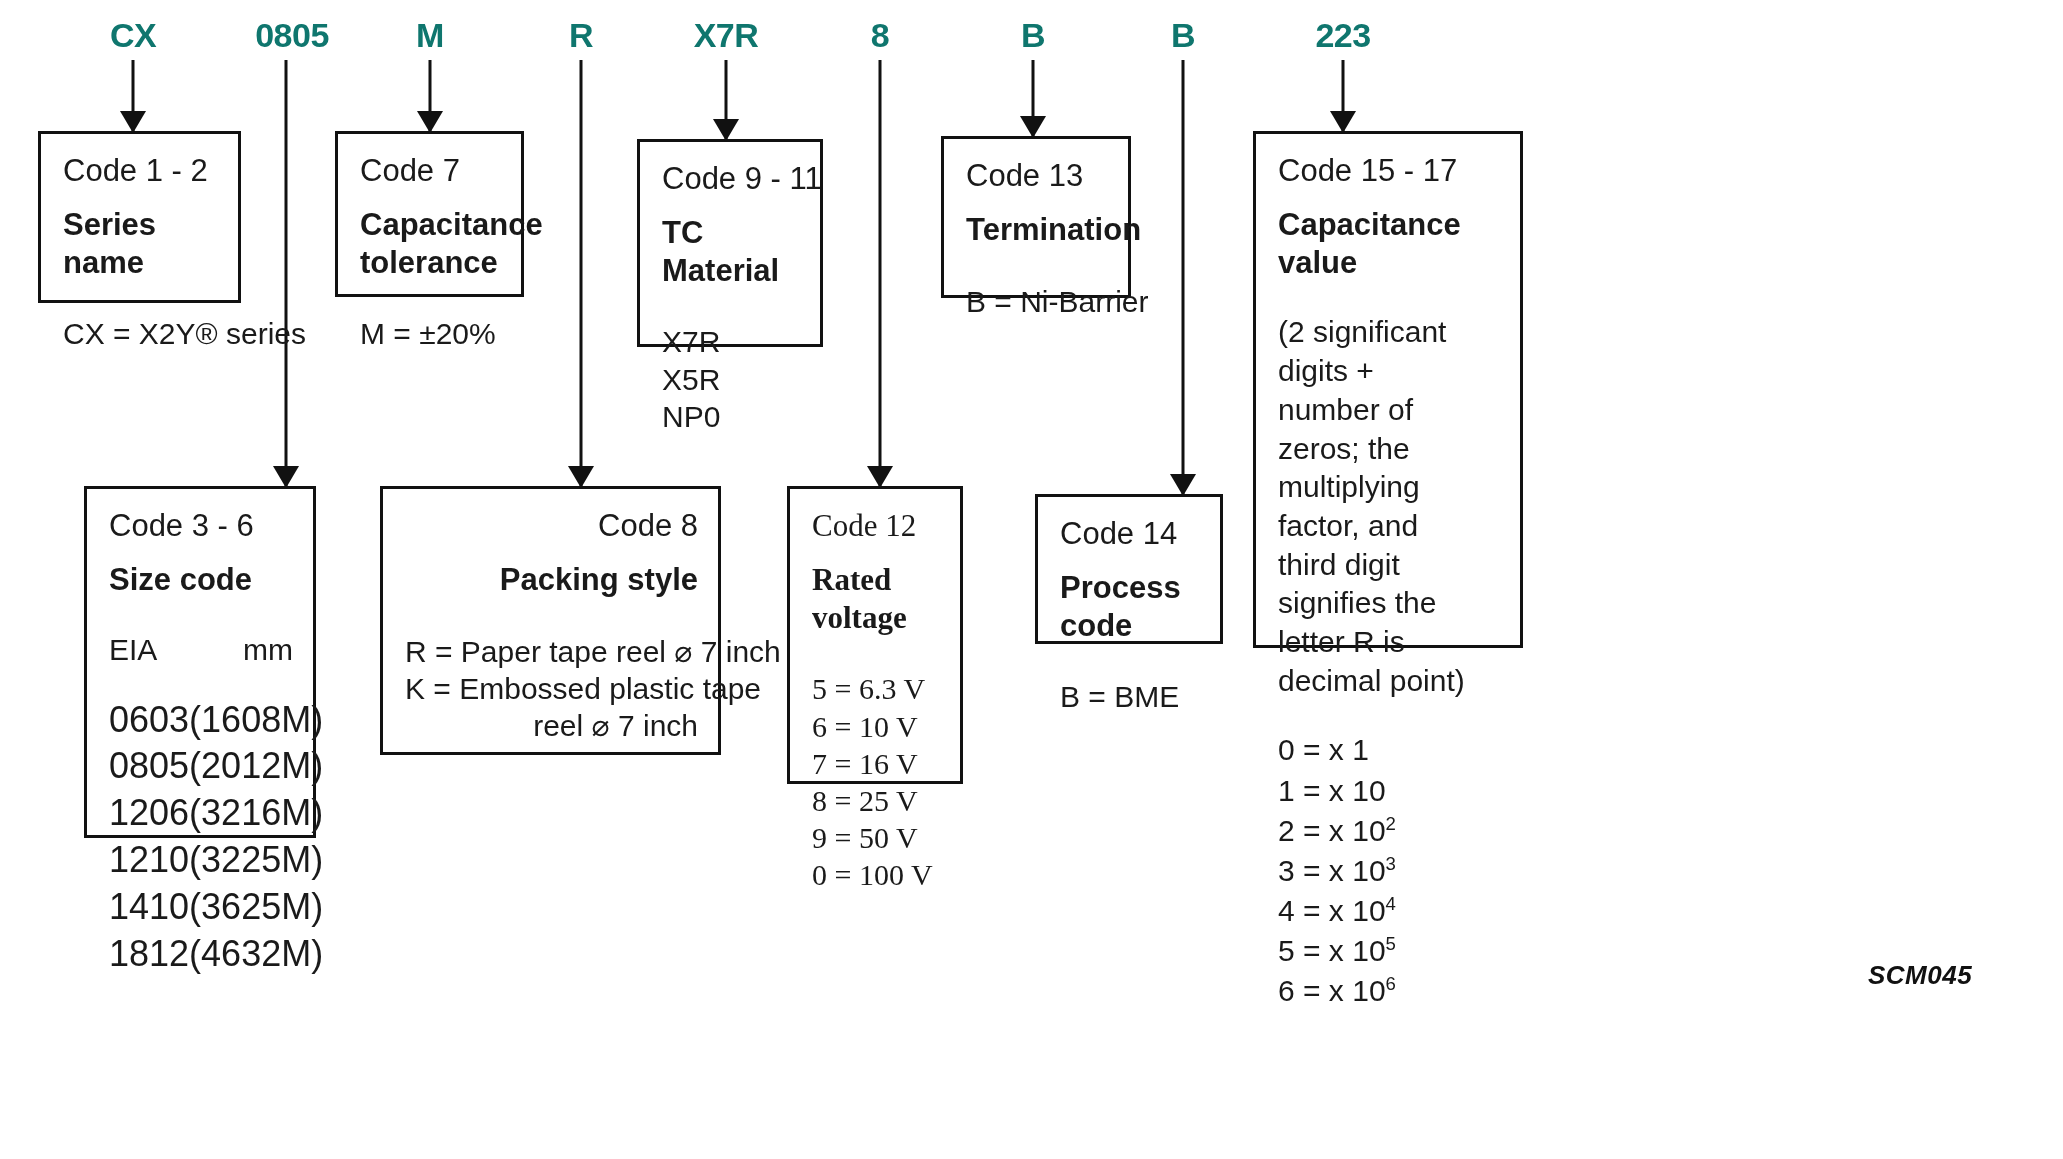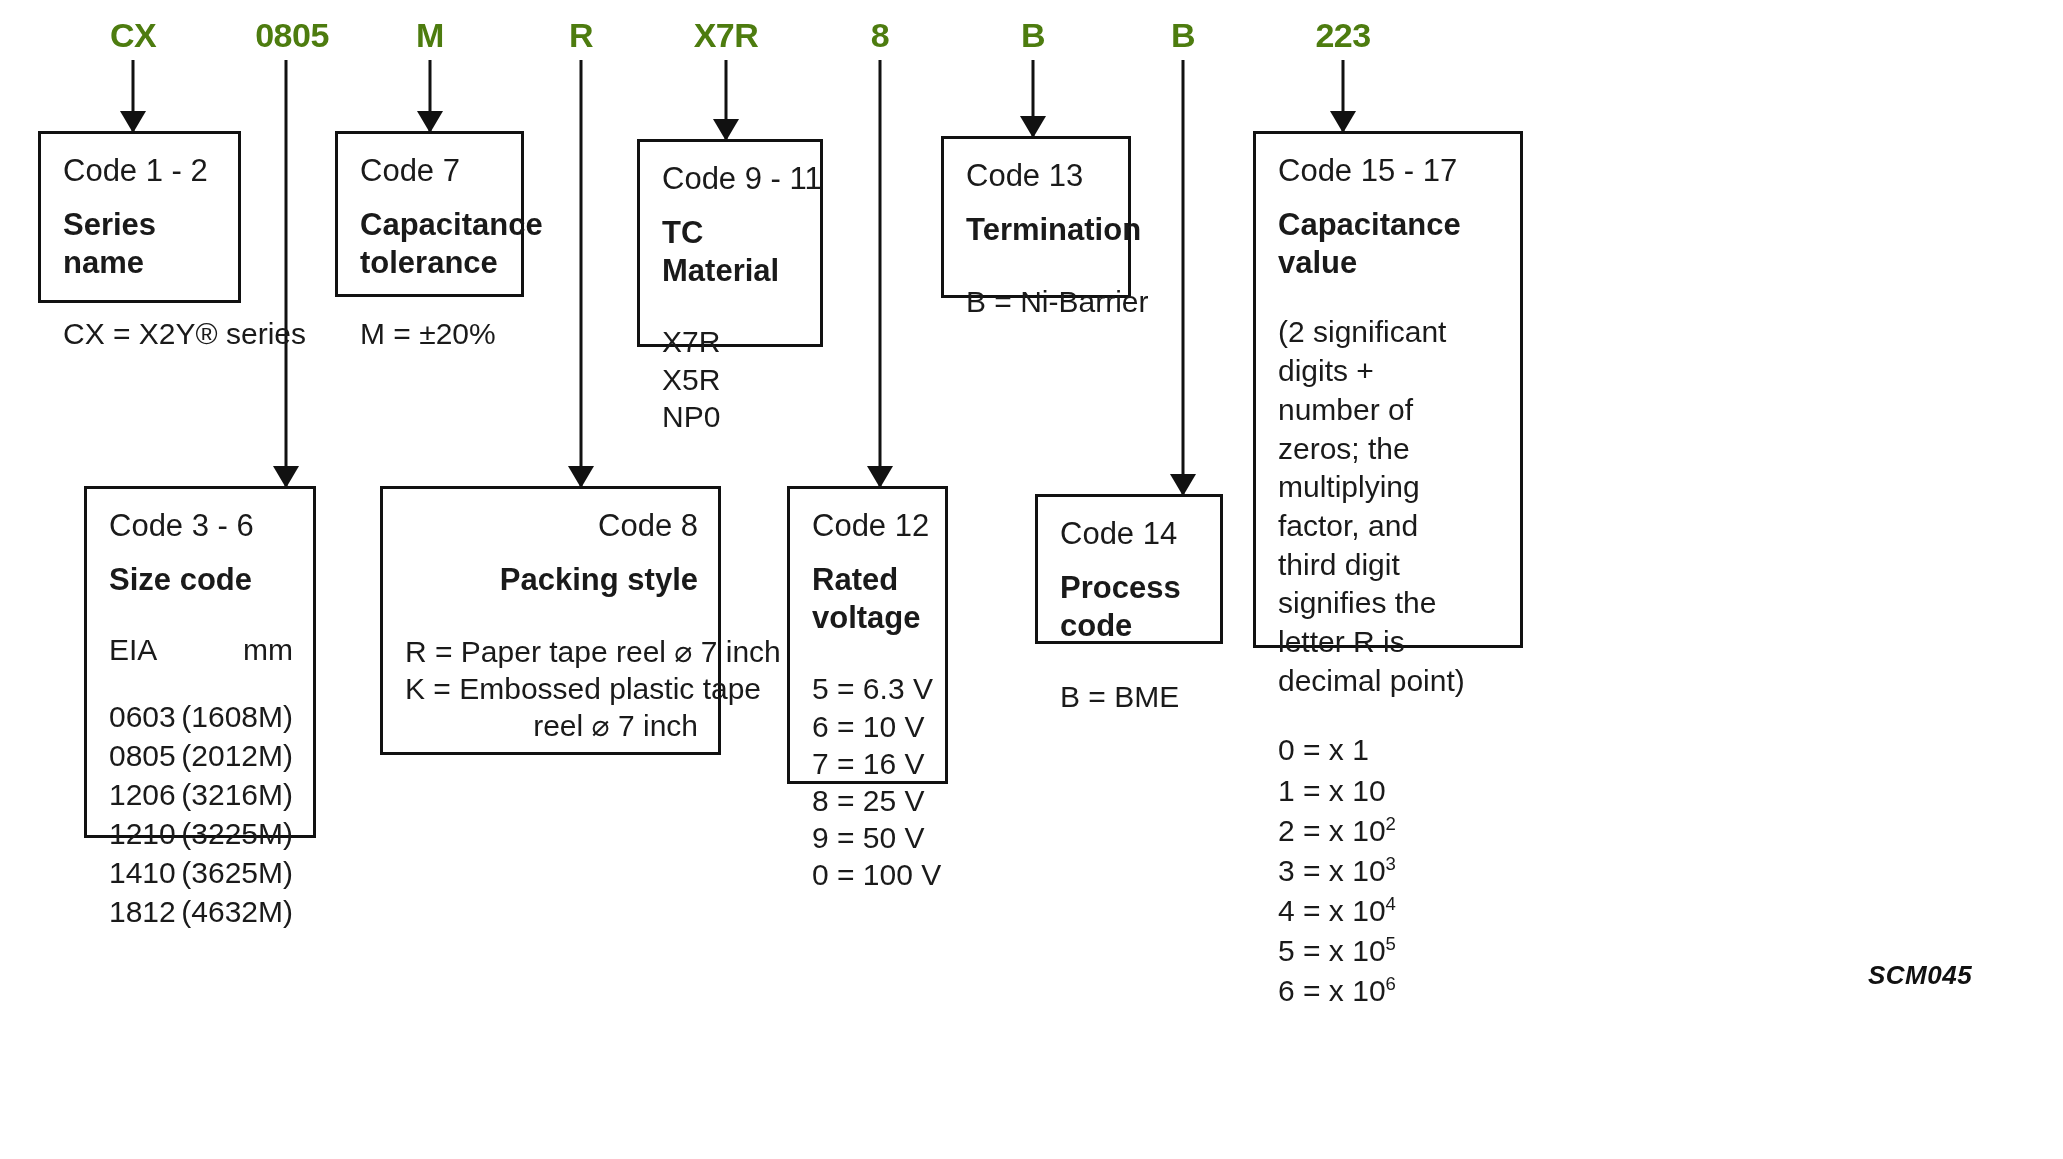--- a/index.html
+++ b/index.html
@@ -8,21 +8,21 @@
     font-family:"Liberation Sans","DejaVu Sans",sans-serif;
     color:#1a1a1a;
   }
   .stage{position:absolute;left:0;top:0;width:2063px;height:1159px;}
 
   
   .code-label{
     position:absolute;font-weight:bold;font-size:34px;
     letter-spacing:-0.5px;white-space:nowrap;
     transform:translateX(-50%);text-align:center;
-    line-height:1;color:#4d7c0f;
+    line-height:1;color:#0f766e;
   }
 
   
   .arrow{position:absolute;}
   .arrow .shaft{
     position:absolute;left:50%;top:0;width:3px;height:100%;
     background:#111;transform:translateX(-50%);
   }
   .arrow .head{
     position:absolute;left:50%;bottom:-2px;width:0;height:0;
@@ -40,21 +40,21 @@
   .box-inner{padding:18px 20px 10px 22px;}
   .code-no{font-size:31px;line-height:1.22;white-space:nowrap;}
   .title{font-size:31px;font-weight:bold;line-height:1.22;margin-top:16px;}
   .body-txt{font-size:30px;line-height:1.24;margin-top:34px;}
   .body-txt .ln{white-space:nowrap;}
   .para{font-size:30px;line-height:1.29;margin-top:32px;}
 
   
   .sz-head{display:flex;font-size:30px;margin-top:34px;}
   .sz-head .c1{width:150px;}
-  .sz-row{display:flex;font-size:30px;line-height:1.30;}
+  .sz-row{display:flex;font-size:36px;line-height:1.30;}
   .sz-row .c1{width:150px;}
   .sz-list{margin-top:30px;}
 
   .mult{margin-top:30px;font-size:30px;line-height:1.34;}
   .mult .ln{white-space:nowrap;}
   sup{font-size:0.62em;vertical-align:super;line-height:0;}
 
   
   .hang{padding-left:58px;}
 
@@ -186,21 +186,21 @@
             <div class="box-inner">
           <div class="code-no">Code 9 - 11</div>
           <div class="title">TC Material</div>
           <div class="body-txt">
             <div class="ln">X7R</div>
             <div class="ln">X5R</div>
             <div class="ln">NP0</div>
           </div>
         </div>
           </div>
-      <div class="box" style="left:787px;top:486px;width:161px;height:298px;">
+      <div class="box" style="left:787px;top:486px;width:176px;height:298px;font-family:Liberation Serif, serif;">
             <div class="box-inner">
           <div class="code-no">Code 12</div>
           <div class="title">Rated voltage</div>
           <div class="body-txt">
             <div class="ln">5 = 6.3 V</div>
             <div class="ln">6 = 10 V</div>
             <div class="ln">7 = 16 V</div>
             <div class="ln">8 = 25 V</div>
             <div class="ln">9 = 50 V</div>
             <div class="ln">0 = 100 V</div>

